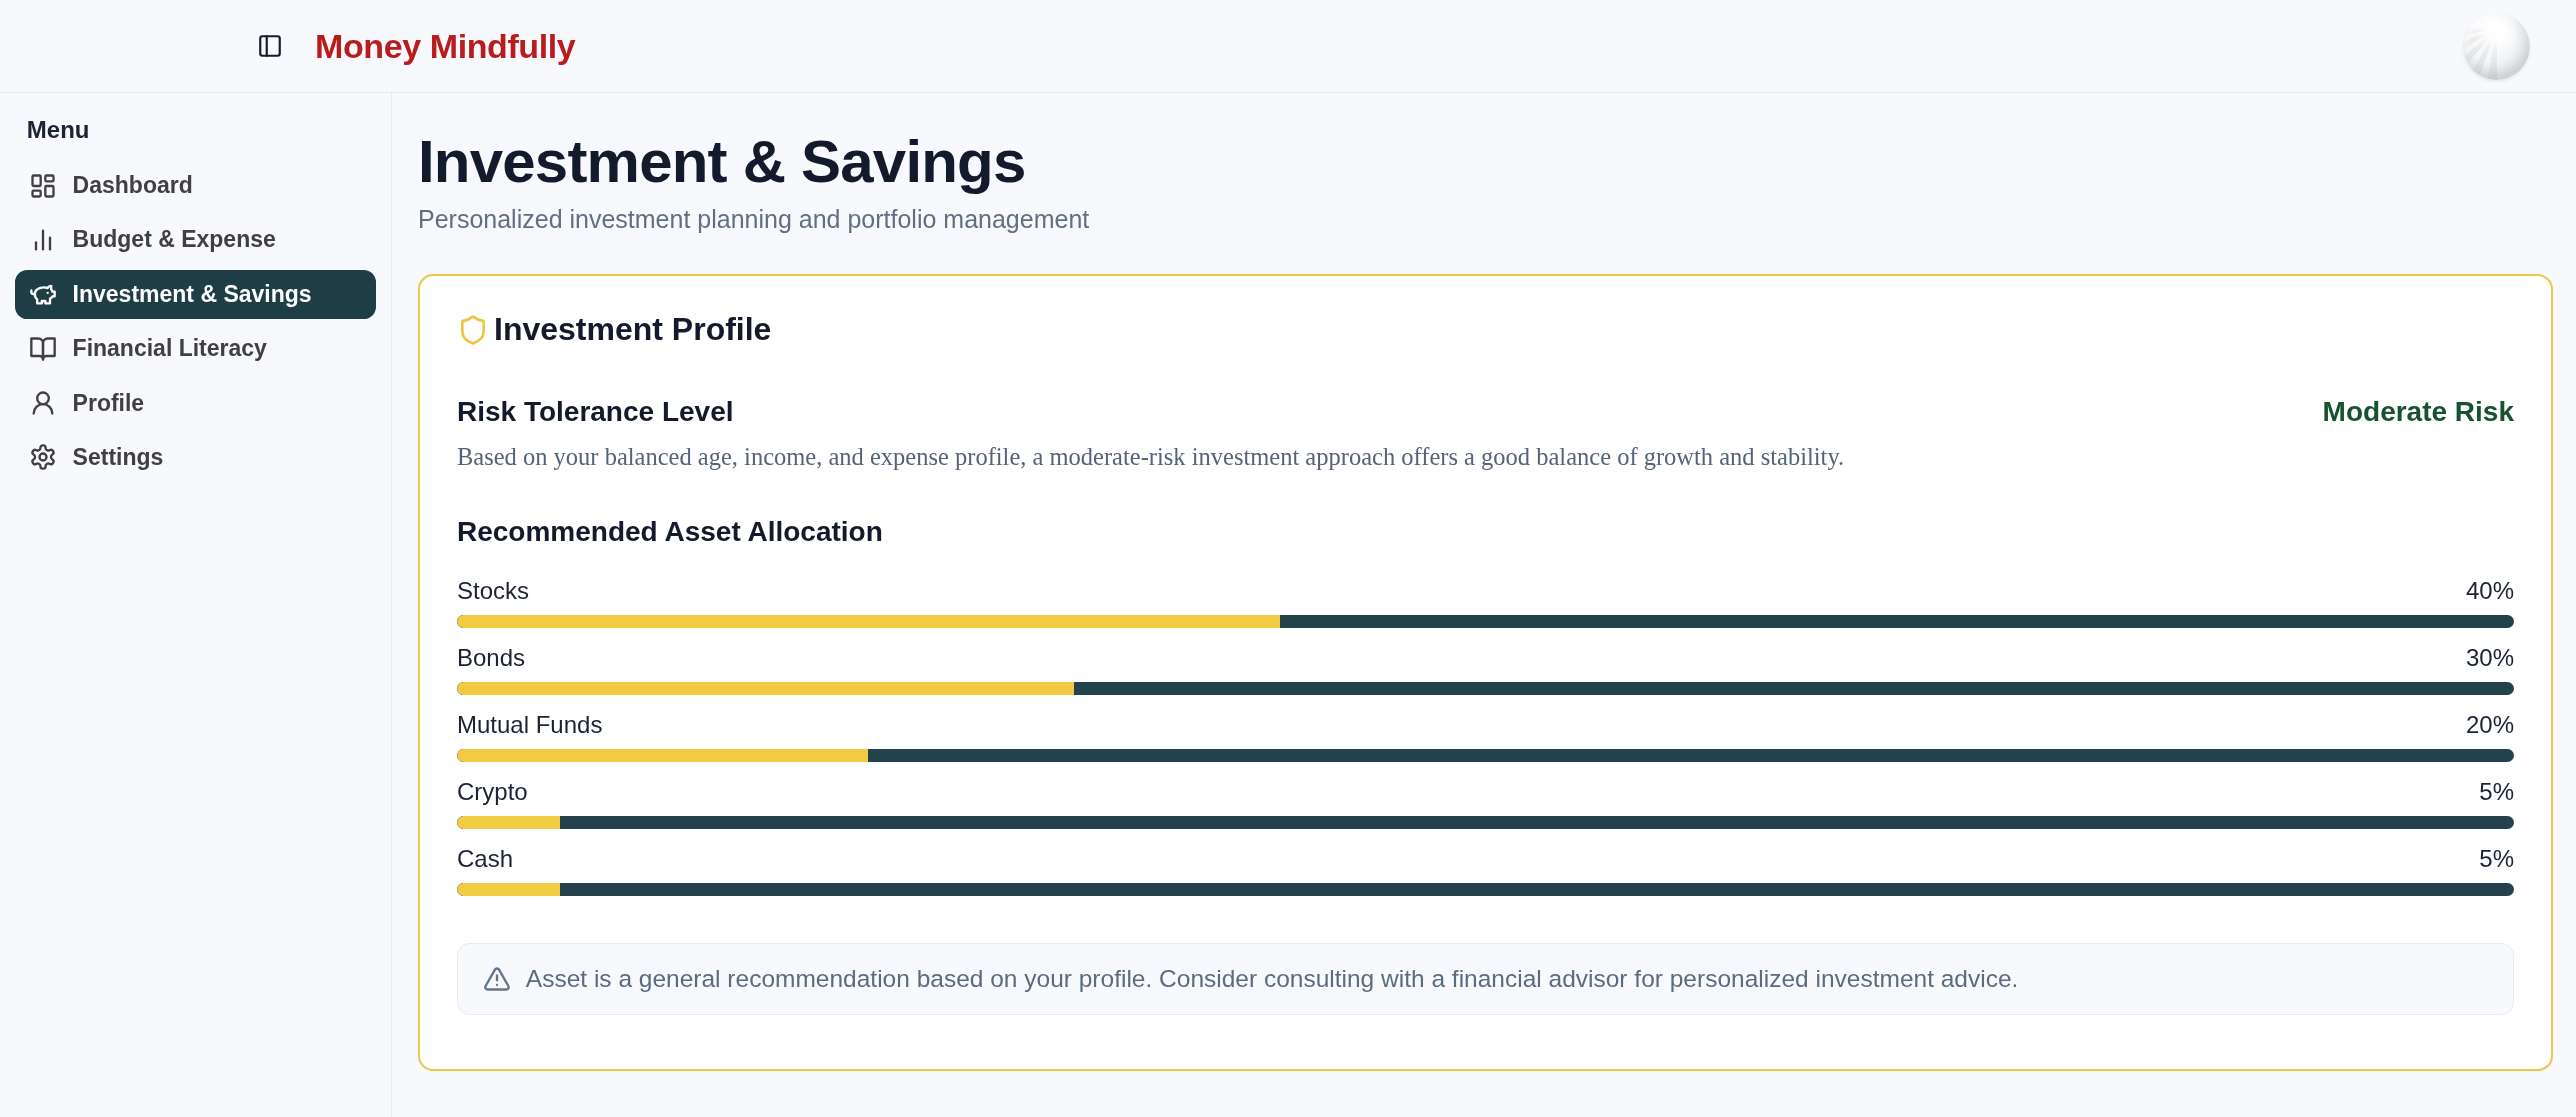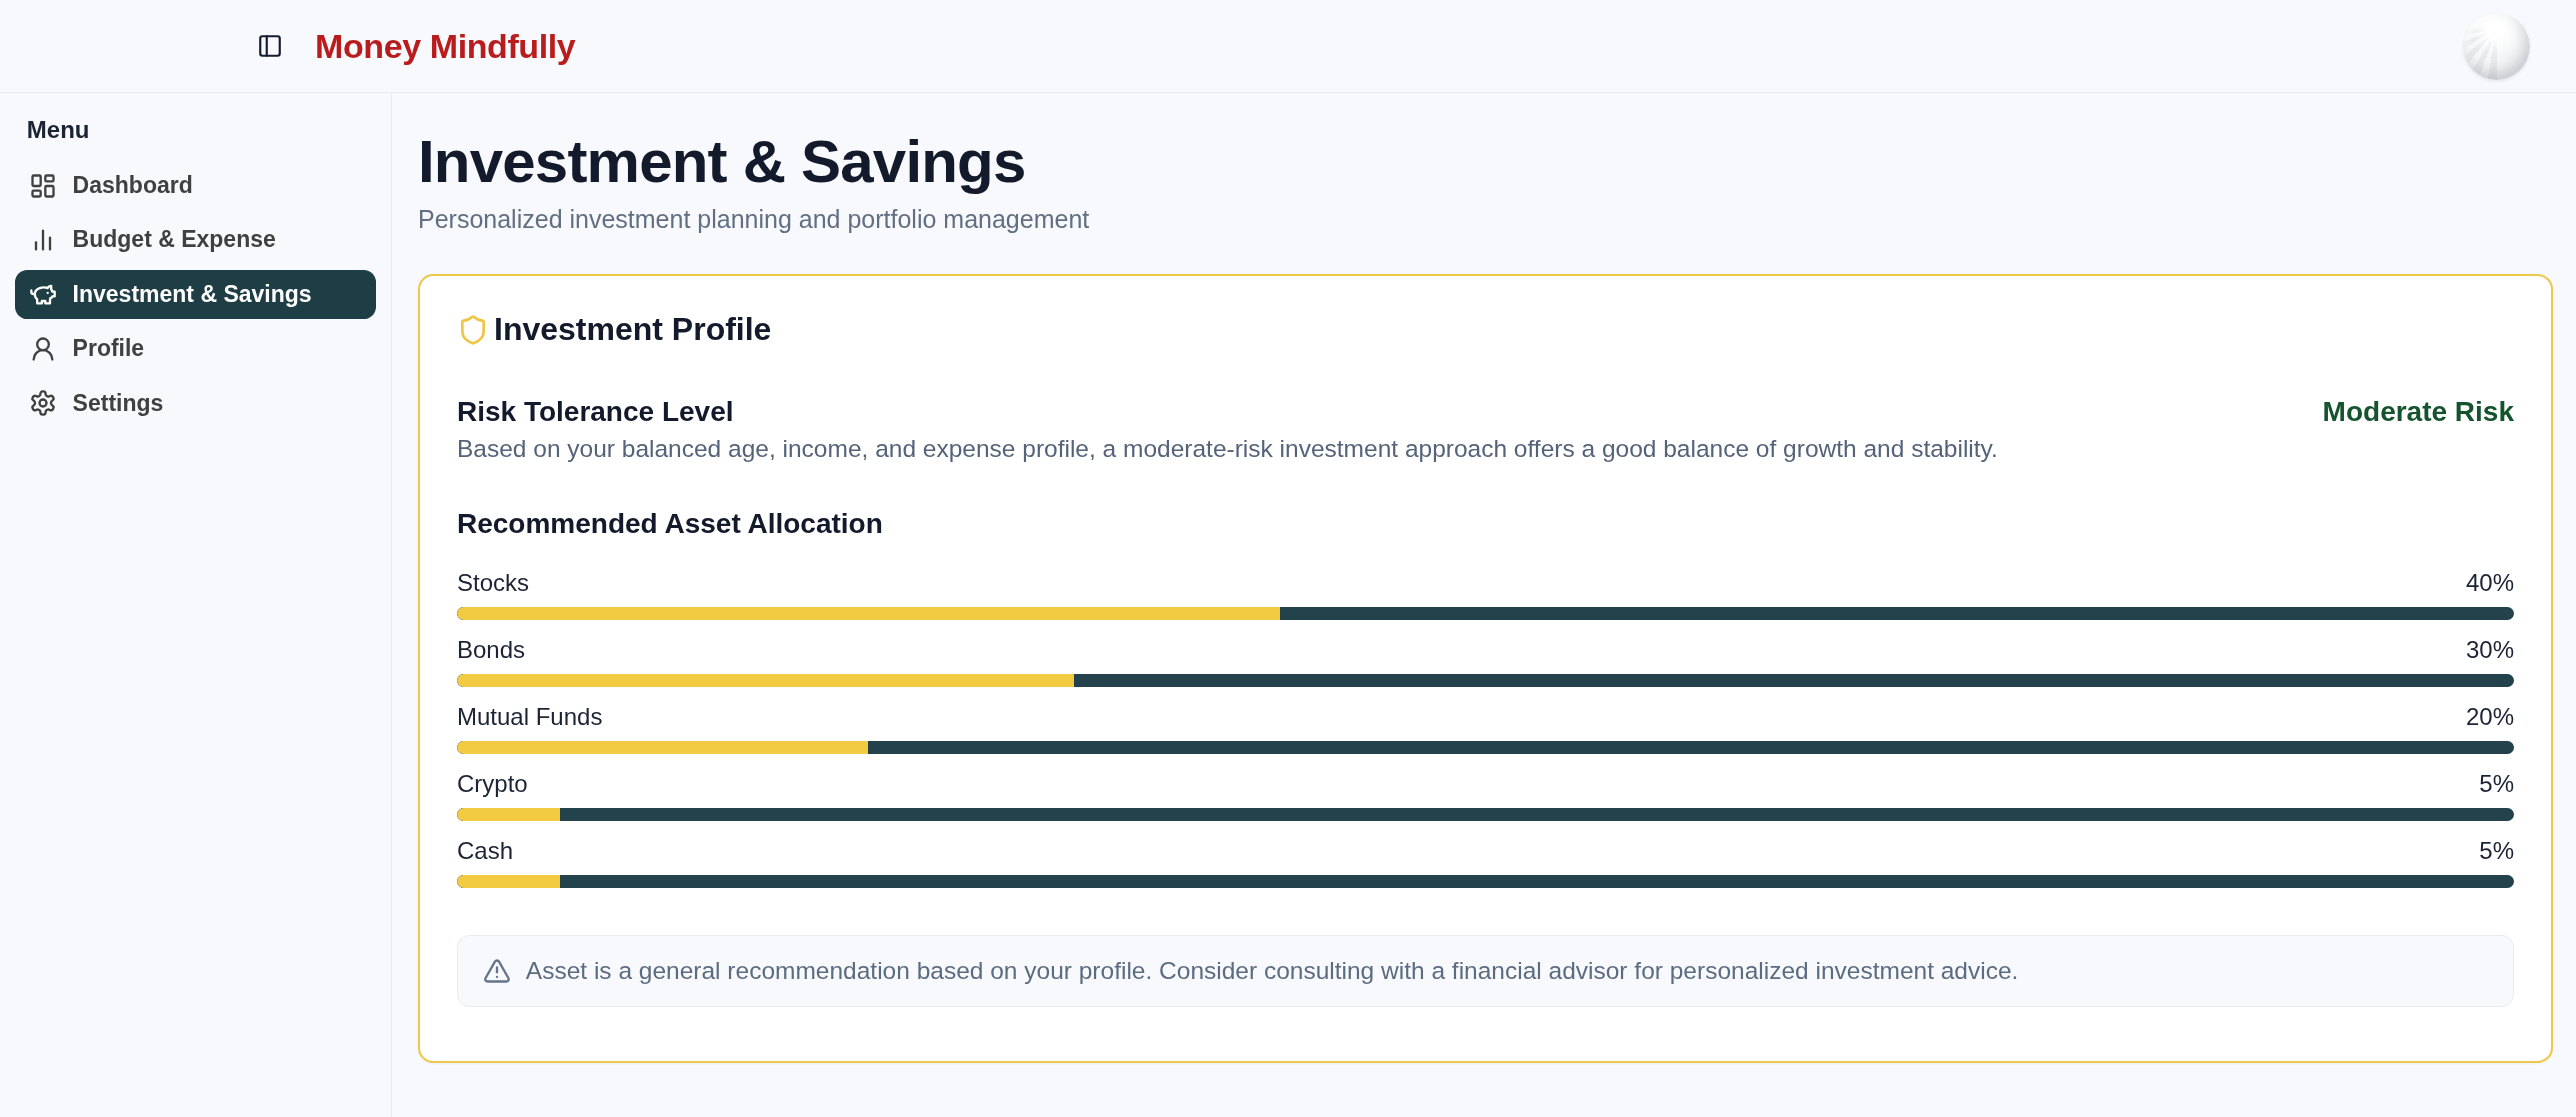--- a/index.html
+++ b/index.html
@@ -86,21 +86,21 @@
     display:flex; align-items:center; gap:5px;
   }
   .card-title-row svg{ width:32px; height:32px; color:#f0c543; }
   .card-title{ font-size:32px; font-weight:700; color:#131a2c; }
   .risk-row{
     margin-top:40px; display:flex; align-items:flex-end; justify-content:space-between;
   }
   .risk-heading{ font-size:28px; font-weight:700; color:#131a2c; }
   .risk-level{ font-size:28px; font-weight:700; color:#14532d;margin-top:8px; }
   .risk-desc{
-    margin-top:6px; font-size:24.5px; color:#55637a; line-height:1.2;
+    margin-top:14px; font-size:24.5px; color:#55637a; line-height:1.2;font-family:Liberation Serif, serif;
   }
   .alloc-heading{
     margin-top:44px; font-size:28px; font-weight:700; color:#131a2c;
   }
   .alloc-list{ margin-top:29px; display:flex; flex-direction:column; gap:15.3px; }
   .alloc-row .alloc-top{
     display:flex; justify-content:space-between; align-items:baseline;
     font-size:24px; color:#1b2334;
   }
   .alloc-value{ font-weight:500; }
@@ -172,20 +172,29 @@
     <span class="nav-icon" style="display:flex;">
             <svg viewBox="0 0 24 24" fill="none" stroke="currentColor" stroke-width="2" stroke-linecap="round" stroke-linejoin="round">
               <path d="M19 5c-1.5 0-2.8 1.4-3 2-3.5-1.5-11-.3-11 5 0 1.8 0 3 2 4.5V20h4v-2h3v2h4v-4c1-.5 1.7-1 2-2h2v-4h-2c0-1-.5-1.5-1-2V5z"></path>
               <path d="M2 9v1c0 1.1.9 2 2 2h1"></path>
               <path d="M16 11h.01"></path>
             </svg>
           </span>
     <span class="nav-label">Investment &amp; Savings</span>
   </li>
 
+  <li class="nav-item">
+    <span class="nav-icon" style="display:flex;">
+            <svg viewBox="0 0 24 24" fill="none" stroke="currentColor" stroke-width="2" stroke-linecap="round" stroke-linejoin="round">
+              <path d="M2 3h6a4 4 0 0 1 4 4v14a3 3 0 0 0-3-3H2z"></path>
+              <path d="M22 3h-6a4 4 0 0 0-4 4v14a3 3 0 0 1 3-3h7z"></path>
+            </svg>
+          </span>
+    <span class="nav-label">Financial Literacy</span>
+  </li>
 
   <li class="nav-item">
     <span class="nav-icon" style="display:flex;">
             <svg viewBox="0 0 24 24" fill="none" stroke="currentColor" stroke-width="2" stroke-linecap="round" stroke-linejoin="round">
               <circle cx="12" cy="8" r="5"></circle>
               <path d="M20 21a8 8 0 0 0-16 0"></path>
             </svg>
           </span>
     <span class="nav-label">Profile</span>
   </li>

